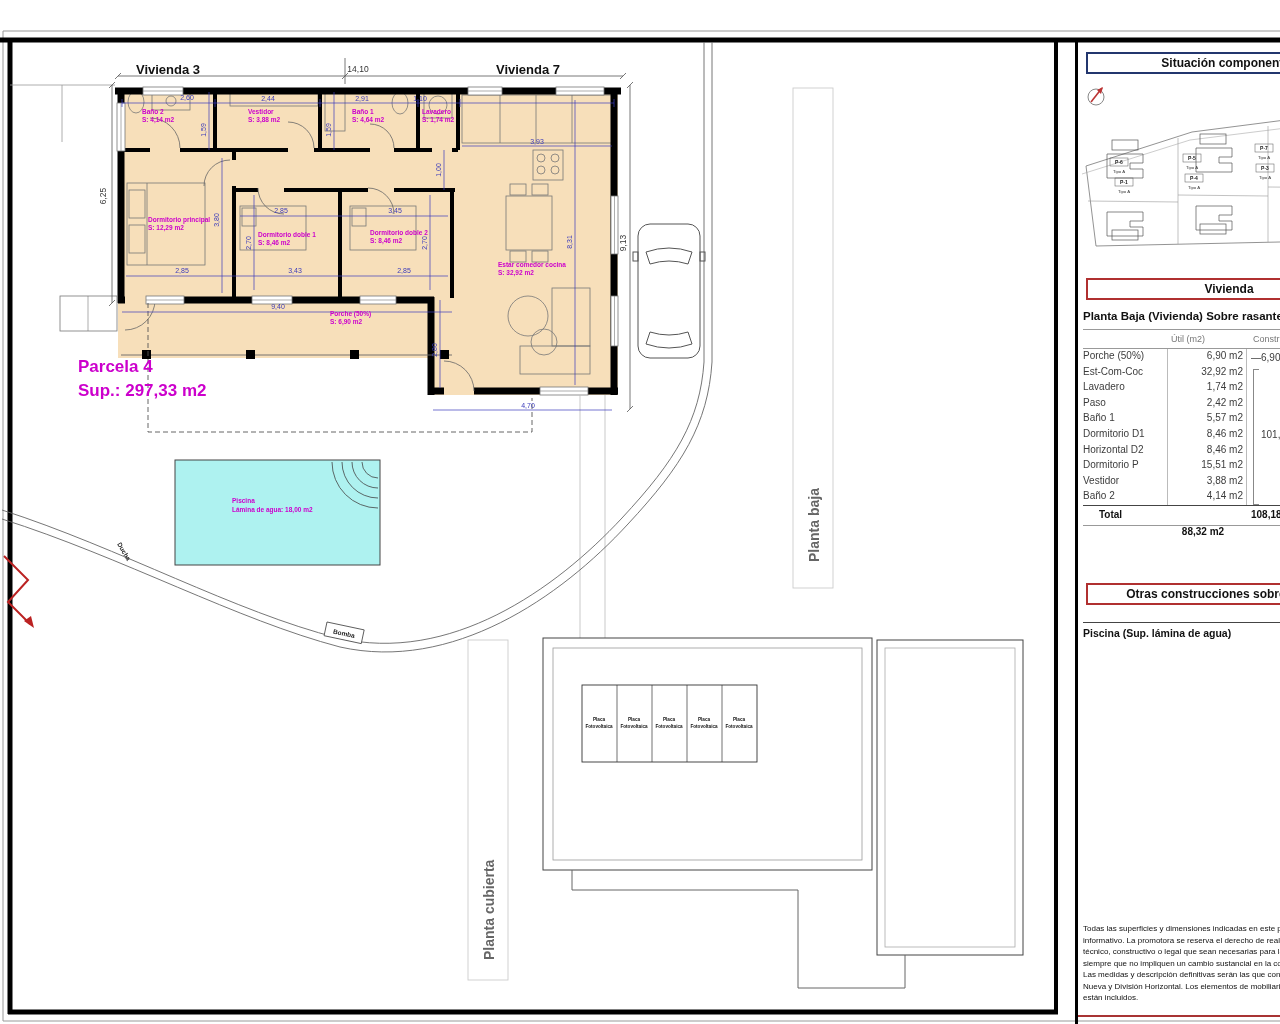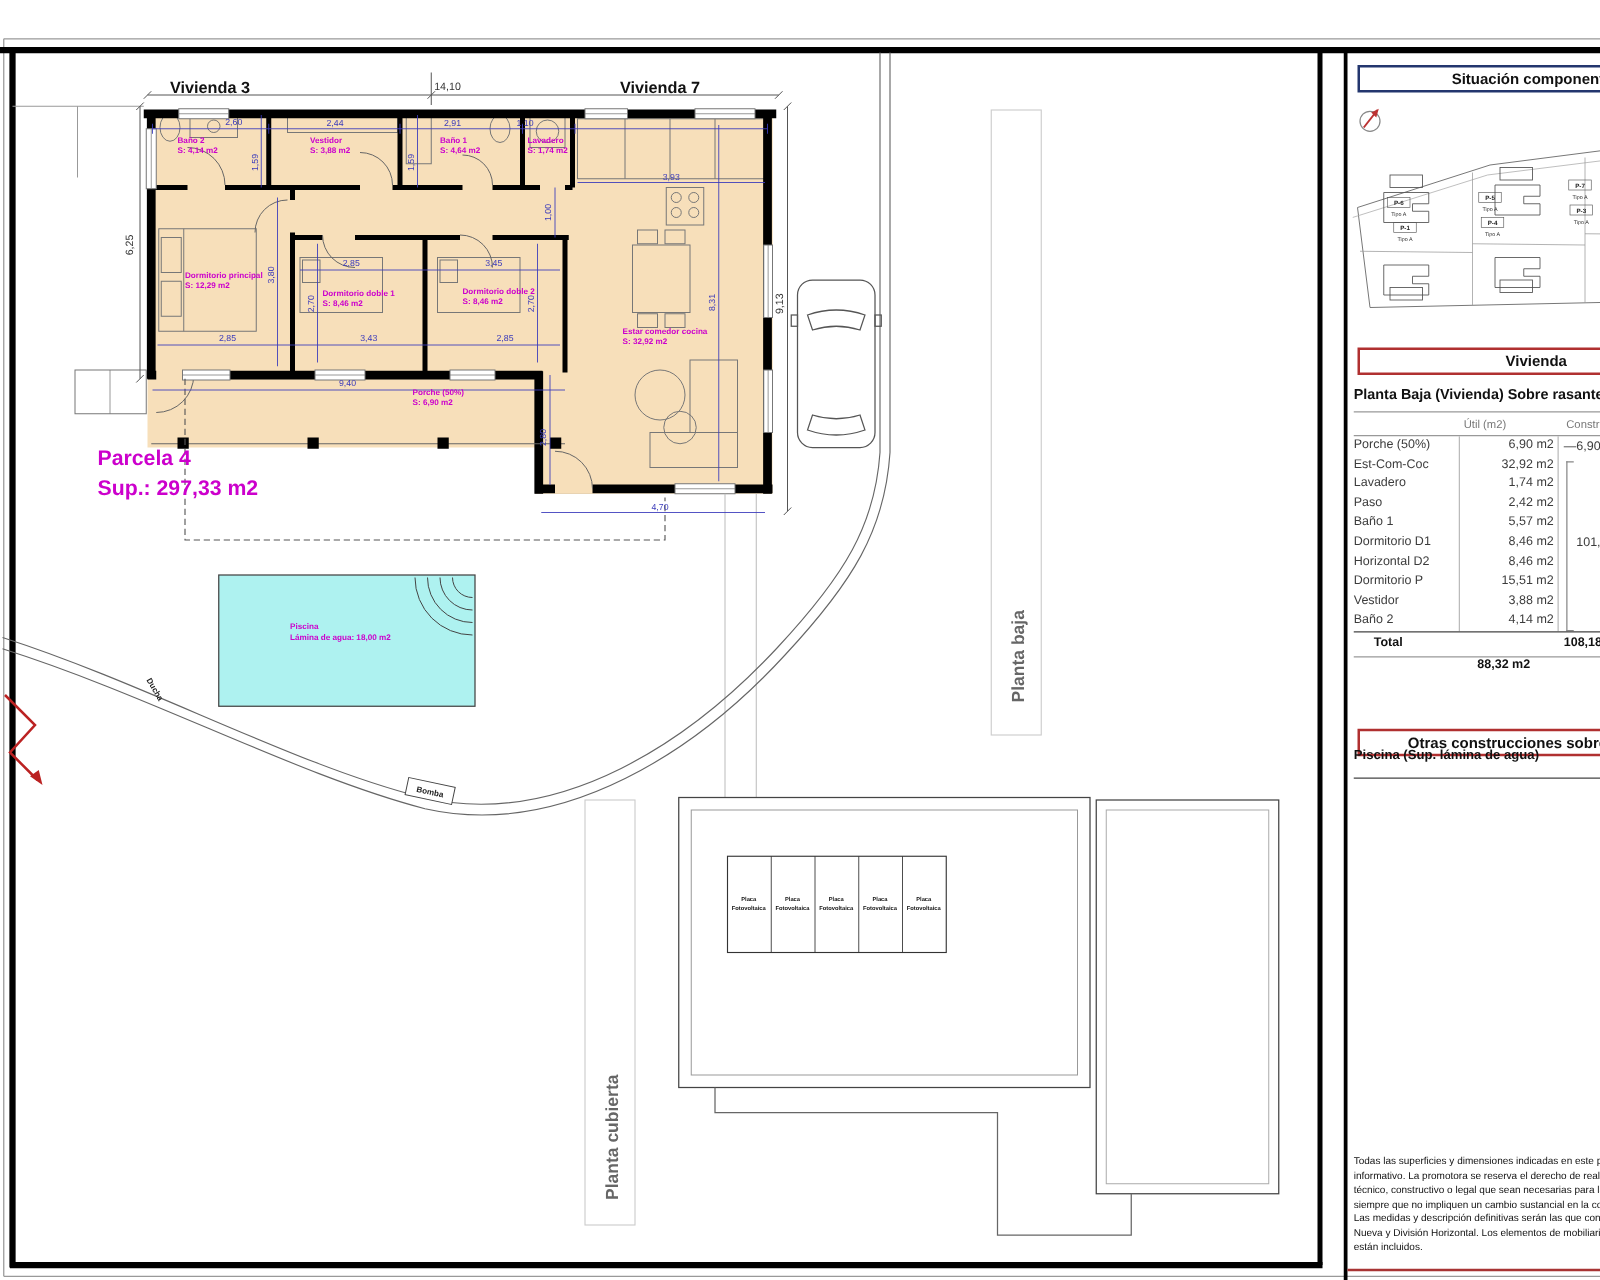--- a/index.html
+++ b/index.html
@@ -44,21 +44,21 @@
   .bracket{position:absolute;left:170px;top:40px;height:134px;width:5px;
            border-left:1px solid #888;border-top:1px solid #888;border-bottom:1px solid #888;}
   .con-group{position:absolute;left:178px;top:100px;font-size:10px;color:#3c3c3c;white-space:nowrap;}
   .total-row{position:relative;border-top:1.5px solid #444;border-bottom:1px solid #999;
              height:19px;font-size:10px;font-weight:bold;color:#111;}
   .total-row .lbl{position:absolute;left:16px;top:3px;}
   .total-row .val{position:absolute;left:80px;width:80px;top:20px;text-align:center;}
   .total-row .con{position:absolute;left:168px;top:3px;white-space:nowrap;}
   .hdr-otras{top:545px;}
   .pisc-rule{position:absolute;left:5px;top:584px;width:292px;height:1px;background:#444;}
-  .pisc-line{position:absolute;left:5px;top:560px;font-size:10.5px;font-weight:bold;
+  .pisc-line{position:absolute;left:5px;top:589px;font-size:10.5px;font-weight:bold;
              color:#111;white-space:nowrap;}
   .disclaimer{position:absolute;left:5px;top:885px;font-size:8px;color:#111;line-height:11.5px;}
   .disclaimer div{white-space:nowrap;}
   .red-rule{position:absolute;left:0;top:977px;width:300px;height:2px;background:#a83434;}
 </style>
 </head>
 <body>
 
 <svg width="1280" height="1024" viewBox="0 0 1280 1024" style="position:absolute;left:0;top:0">
 

